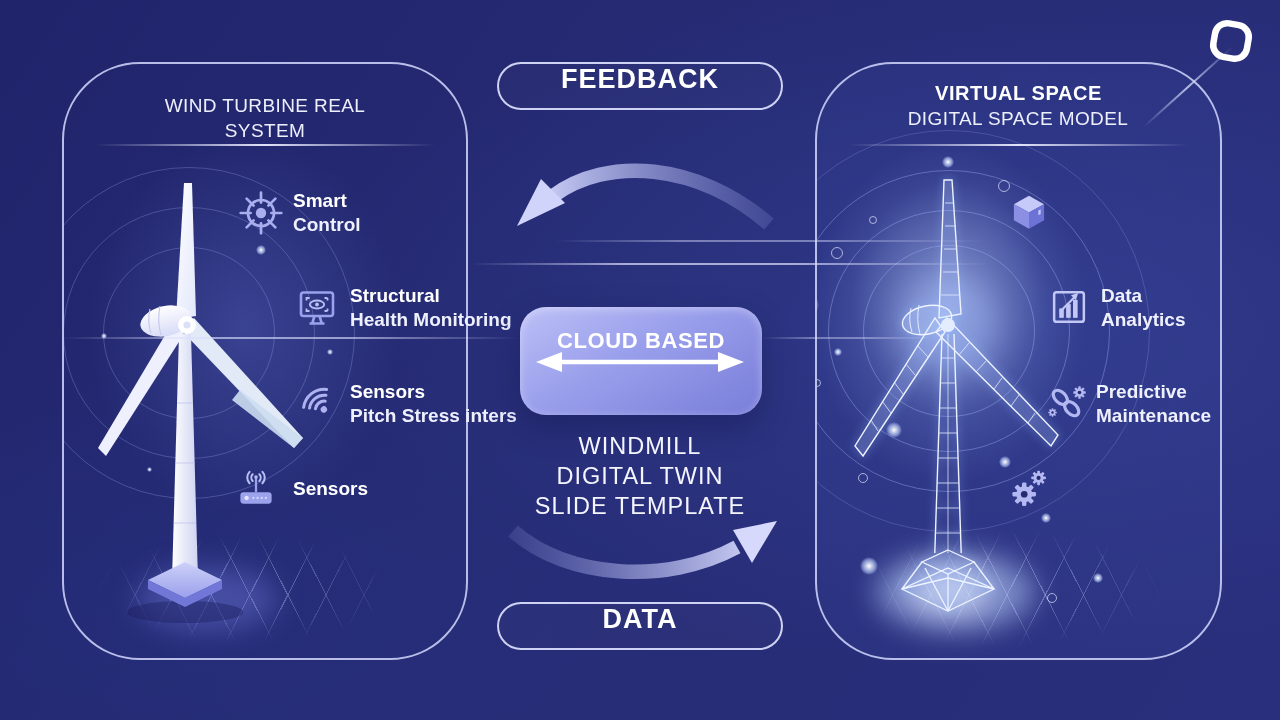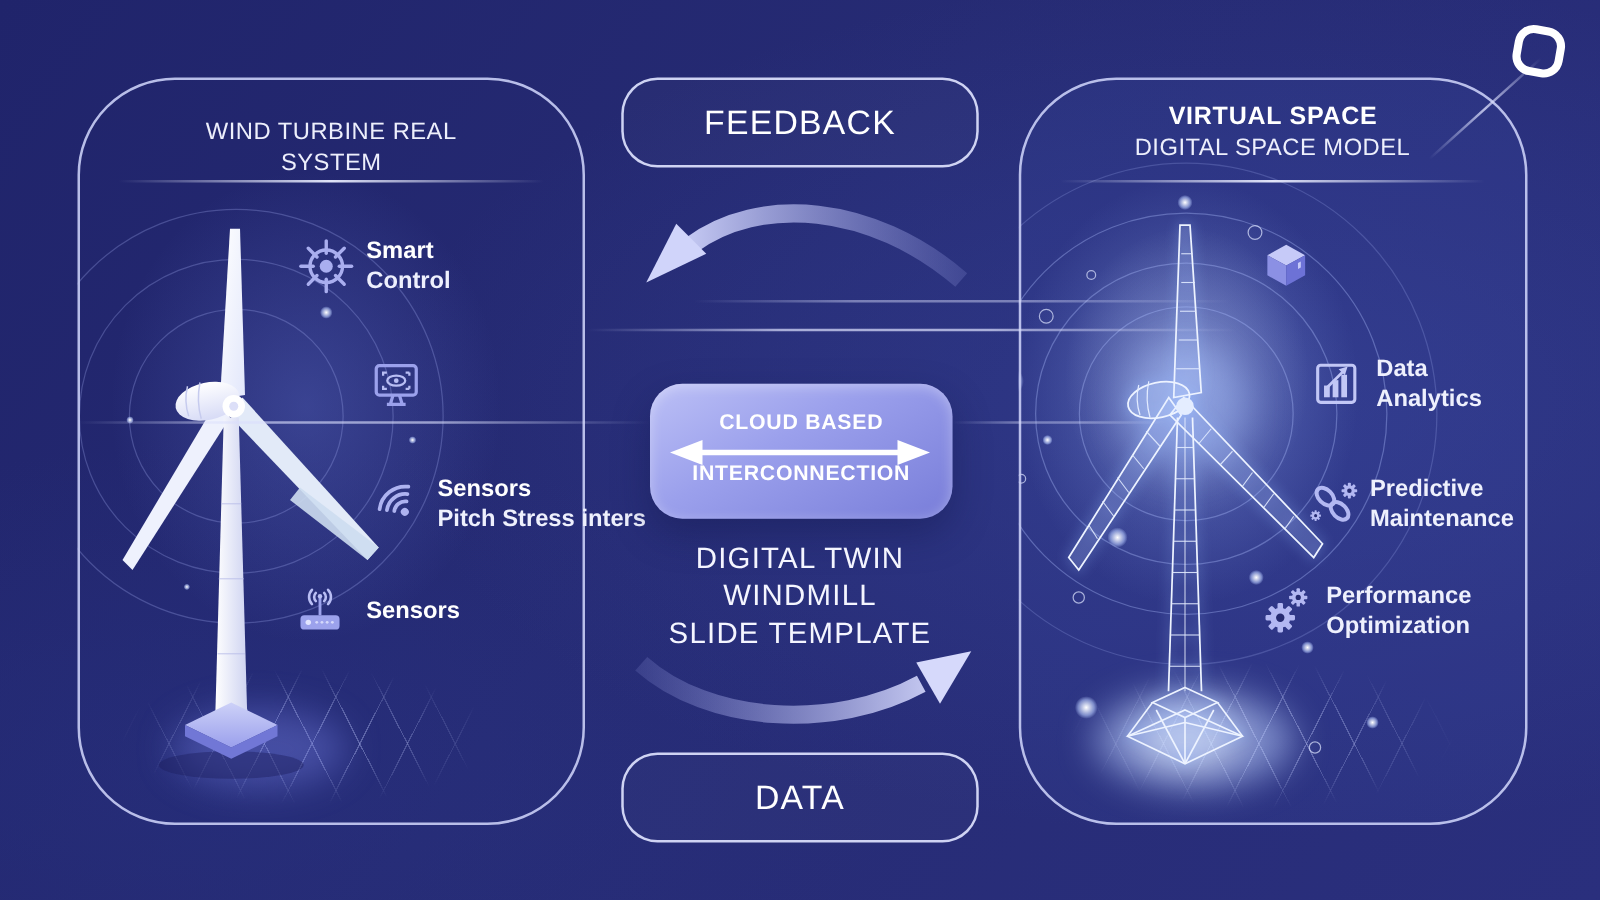--- a/index.html
+++ b/index.html
@@ -22,27 +22,27 @@
                repeating-linear-gradient(117deg,rgba(0,0,0,0) 0 33px,rgba(198,207,255,.40) 33px 34px);
     -webkit-mask-image:radial-gradient(ellipse 62% 58% at 50% 45%,#000 30%,rgba(0,0,0,0) 78%);
     mask-image:radial-gradient(ellipse 62% 58% at 50% 45%,#000 30%,rgba(0,0,0,0) 78%)}
   .glow{position:absolute;border-radius:50%;filter:blur(14px)}
   .ptitle{position:absolute;width:406px;text-align:center;font-size:20px;font-weight:700;letter-spacing:.6px}
   .psub{position:absolute;text-align:center;font-size:19px;font-weight:400;line-height:25px;color:#edeffc;letter-spacing:.4px}
   .divider{position:absolute;height:2px;background:linear-gradient(90deg,rgba(230,233,255,0),rgba(234,237,255,.95),rgba(230,233,255,0))}
   .item{position:absolute}
   .itemt{font-size:19px;font-weight:700;line-height:23.5px}
   .items{font-size:19px;font-weight:700;line-height:23.5px;color:#eef0fd}
-  .pill{position:absolute;left:497px;width:286px;height:72px;border:2.4px solid rgba(216,220,250,.95);
-    border-radius:29px;display:flex;align-items:center;justify-content:center;
-    font-size:27px;font-weight:400;letter-spacing:1px;background:rgba(255,255,255,.02);box-sizing:border-box}
+  .pill{position:absolute;left:497px;width:286px;height:48px;border:2.4px solid rgba(216,220,250,.95);
+    border-radius:29px;display:flex;align-items:flex-start;justify-content:center;
+    font-size:27px;font-weight:700;letter-spacing:1px;background:rgba(255,255,255,.02);box-sizing:border-box}
   .cloudbox{position:absolute;left:520px;top:307px;width:242px;height:108px;border-radius:26px;
     background:linear-gradient(150deg,#bcc0f6 0%,#9ba0ec 42%,#787dd9 100%);
     box-shadow:0 12px 30px rgba(18,22,75,.4), inset 0 2px 10px rgba(255,255,255,.35)}
-  .cloudtxt{position:absolute;width:242px;left:520px;text-align:center;font-size:17px;font-weight:700;letter-spacing:.6px}
+  .cloudtxt{position:absolute;width:242px;left:520px;text-align:center;font-size:22px;font-weight:700;letter-spacing:.6px}
   .caption{position:absolute;left:515px;top:431px;width:250px;text-align:center;font-size:23.5px;line-height:30px;letter-spacing:1px;color:#f4f5ff}
   svg{display:block}
 </style>
 </head>
 <body>
 
 <div class="stage">
 
   <div class="panel-clip" style="left:62px">
     <div style="position:absolute;inset:0;background:radial-gradient(55% 45% at 45% 44%, rgba(110,130,225,.30), rgba(110,130,225,0) 70%)"></div>
@@ -122,20 +122,24 @@
     <g stroke="#9ba1ec" stroke-width="2.6" fill="none">
       <rect x="8" y="9.5" width="32" height="23.5" rx="2.5"></rect>
       <path d="M21.5 33 L19.5 39.5 M26.5 33 L28.5 39.5 M16.5 40.5 H31.5"></path>
     </g>
     <g stroke="#b9bef4" stroke-width="1.8" fill="none">
       <ellipse cx="24" cy="21.5" rx="7.2" ry="4"></ellipse>
       <path d="M13.5 17.5 v-2.5 h3 M34.5 15 h-3 M13.5 25.5 v2.5 h3 M34.5 28 h-3 M34.5 15 v2.5 M34.5 28 v-2.5"></path>
     </g>
     <circle cx="24" cy="21.5" r="1.9" fill="#b9bef4"></circle>
   </svg>
+  <div class="item" style="left:350px;top:284px">
+    <div class="itemt">Structural</div>
+    <div class="items">Health Monitoring</div>
+  </div>
 
   <svg class="abs" style="left:294px;top:378px" width="48" height="48" viewBox="0 0 48 48">
     <g transform="rotate(-38 24 24)" stroke="#aeb3f0" stroke-width="3" fill="none" stroke-linecap="round">
       <path d="M17.8 27.8 A8.8 8.8 0 0 1 30.2 27.8"></path>
       <path d="M13.6 23.6 A14.8 14.8 0 0 1 34.4 23.6"></path>
       <path d="M9.4 19.4 A20.8 20.8 0 0 1 38.6 19.4"></path>
       <circle cx="24" cy="33.5" r="3.2" fill="#aeb3f0" stroke="none"></circle>
     </g>
   </svg>
   <div class="item" style="left:350px;top:380px">
@@ -311,24 +315,20 @@
     </g>
     <g transform="translate(34,13.5) scale(0.62)" fill="#b3b8f2">
       <rect x="-2.3" y="-12.3" width="4.6" height="24.6" rx="1.2"></rect>
       <rect x="-2.3" y="-12.3" width="4.6" height="24.6" rx="1.2" transform="rotate(45)"></rect>
       <rect x="-2.3" y="-12.3" width="4.6" height="24.6" rx="1.2" transform="rotate(90)"></rect>
       <rect x="-2.3" y="-12.3" width="4.6" height="24.6" rx="1.2" transform="rotate(135)"></rect>
       <circle r="8.4"></circle>
         <circle r="3.5" fill="#262b71"></circle>
     </g>
   </svg>
-  <div class="item" style="left:1061px;top:465px">
-    <div class="items">Performance</div>
-    <div class="items">Optimization</div>
-  </div>
 
   <div class="hairline" style="left:555px;top:240px;width:430px;opacity:.5"></div>
   <div class="hairline" style="left:470px;top:263px;width:520px;opacity:.8"></div>
   <div class="hairline" style="left:62px;top:337px;width:458px;opacity:.7"></div>
   <div class="hairline" style="left:762px;top:337px;width:170px;opacity:.45"></div>
 
   <div class="pill" style="top:62px">
     <span>FEEDBACK</span>
   </div>
 
@@ -343,25 +343,24 @@
     <polygon points="22,74 46,27 70,51" fill="#d0d4fa"></polygon>
   </svg>
 
   <div class="cloudbox"></div>
   <div class="cloudtxt" style="top:328px">CLOUD BASED</div>
   <svg class="abs" style="left:532px;top:350px" width="216" height="24" viewBox="0 0 216 24">
     <line x1="28" y1="12" x2="188" y2="12" stroke="#ffffff" stroke-width="4.4"></line>
     <polygon points="4,12 30,2 30,22" fill="#ffffff"></polygon>
     <polygon points="212,12 186,2 186,22" fill="#ffffff"></polygon>
   </svg>
-  <div class="cloudtxt" style="top:369px">INTERCONNECTION</div>
 
   <div class="caption">
+    <div>WINDMILL</div>
     <div>DIGITAL TWIN</div>
-    <div>WINDMILL</div>
     <div>SLIDE TEMPLATE</div>
   </div>
 
   <svg class="abs" style="left:495px;top:505px" width="300" height="100" viewBox="0 0 300 100">
     <defs>
       <linearGradient id="ga2" x1="10" y1="0" x2="270" y2="0" gradientUnits="userSpaceOnUse">
         <stop offset="0" stop-color="#9aa0e8" stop-opacity=".15"></stop>
           <stop offset="1" stop-color="#d6d9fb"></stop>
       </linearGradient>
     </defs>

